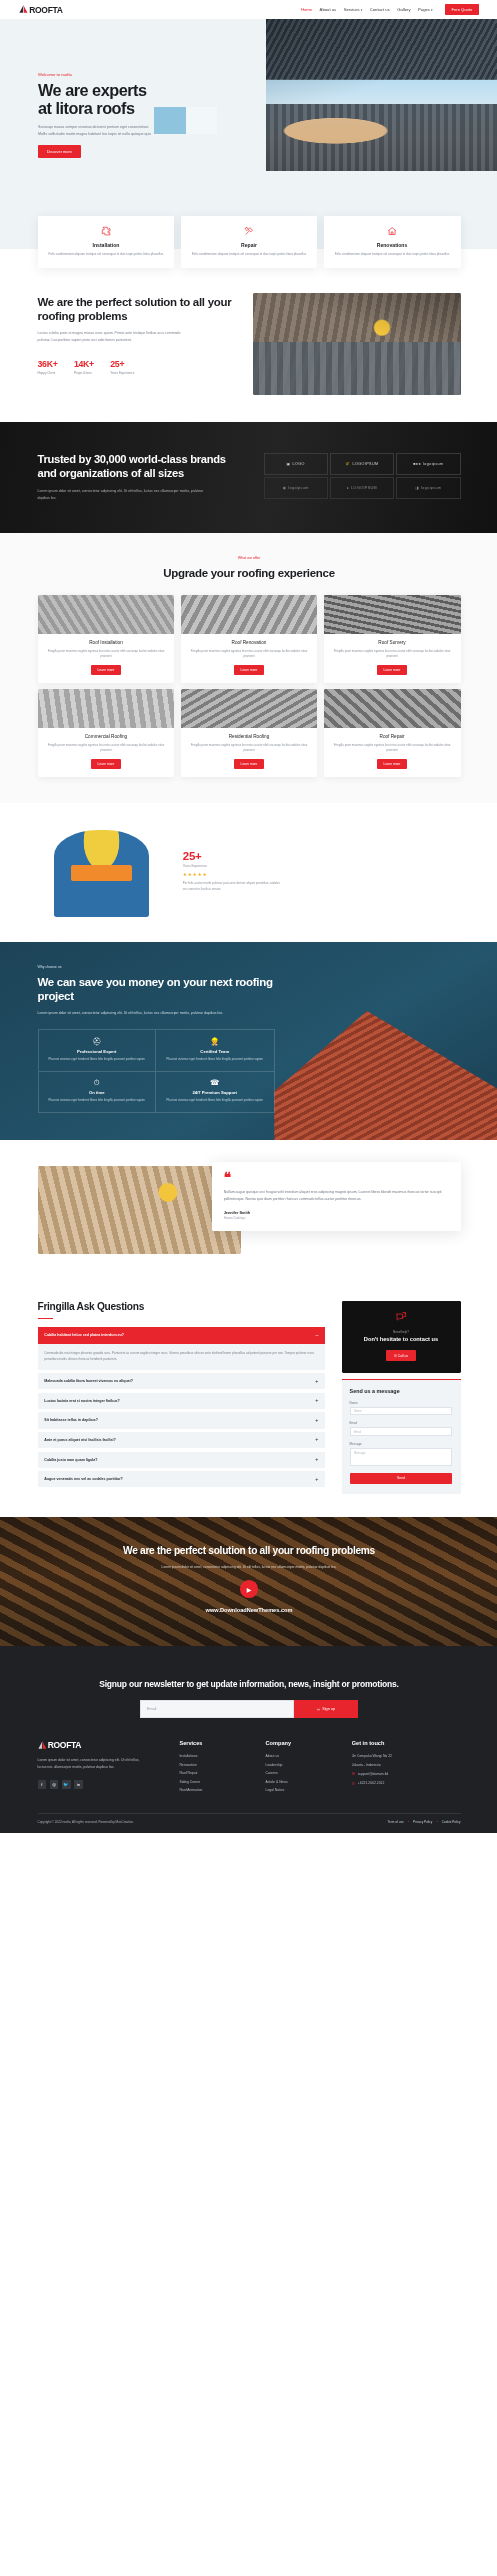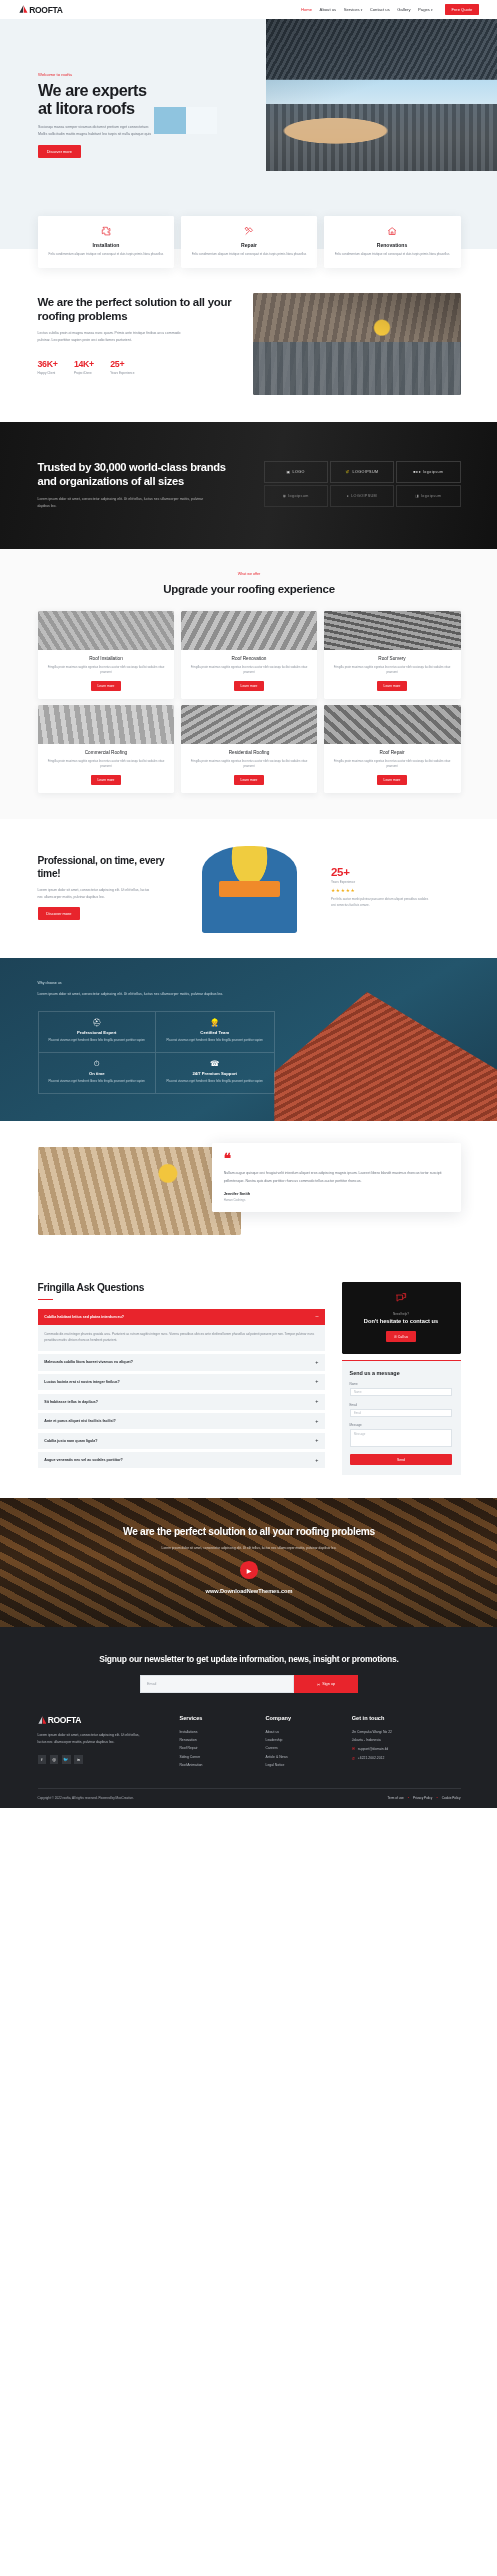--- a/index.html
+++ b/index.html
@@ -72,21 +72,21 @@
       linear-gradient(200deg, rgba(0,0,0,.3), transparent 40%),
       radial-gradient(circle at 62% 34%, #f2c53d 0 5%, transparent 6%),
       repeating-linear-gradient(100deg,#6e6258 0 4.7px,#8a7c6e 4.7px 9.5px),
       linear-gradient(#a9b7c2,#7d8d99);
     background-repeat:no-repeat; position:relative; overflow:hidden; }
   .sol-img:after{ content:""; position:absolute; inset:auto 0 0 0; height:52%;
     background:repeating-linear-gradient(90deg,#4e5962 0 6.1px,#6b757e 6.1px 12.2px); opacity:.85; }
 
   
   .trusted { background:linear-gradient(100deg,#141414,#242424 55%,#111); padding:30px 0 31px; color:#fff; }
-  .trusted-in { display:flex; width:423px; margin:8px auto; gap:23px; align-items:flex-start; }
+  .trusted-in { display:flex; width:423px; margin:0 auto; gap:23px; align-items:flex-start; }
   .trusted-l { width:203px; }
   .trusted-h2 { font-size:11.2px; line-height:1.3; font-weight:800; letter-spacing:-0.3px; }
   .trusted-p { font-size:3.5px; line-height:2; color:#b3b3b3; margin-top:7.5px; width:169px; }
   .logo-grid { display:grid; grid-template-columns:repeat(3,1fr); gap:2px; flex:1; padding-top:1.4px; }
   .logo-cell { height:22px; border:0.7px solid #3a3a3a; display:flex; align-items:center;
                justify-content:center; gap:2px; color:#d6d6d6; font-size:3.7px; letter-spacing:0.4px; }
   .logo-cell.dim { color:#8e8e8e; border-color:#333; }
 
   
   .services { background:#fafafa; padding:23px 0 26px; text-align:center; }
@@ -202,21 +202,21 @@
     background:repeating-linear-gradient(28deg, rgba(180,120,60,.35) 0 6.8px, rgba(40,28,18,.55) 6.8px 15px); }
   .cta-in { position:relative; z-index:2; width:423px; margin:0 auto; text-align:center; padding-top:27px; }
   .cta-h2 { font-size:10.2px; font-weight:800; line-height:1.35; letter-spacing:-0.3px; }
   .cta-p { font-size:3.3px; line-height:2; color:#dcd3c9; margin:6.1px auto 0; width:224px; }
   .play { width:17.6px; height:17.6px; border-radius:50%; background:#e8242c; color:#fff;
           display:flex; align-items:center; justify-content:center; margin:9.5px auto 0; font-size:6.1px; }
   .cta-link { font-size:5.6px; font-weight:700; margin-top:8.8px; }
 
   
   .footer { background:#1f2125; color:#fff; padding:23px 0 0; position:relative; }
-  .foot-in { width:423px; margin:4px auto; }
+  .foot-in { width:423px; margin:10px auto; }
   .news-h { text-align:center; font-size:8.5px; font-weight:800; line-height:1.4; letter-spacing:-0.2px; }
   .news-form { display:flex; justify-content:center; margin-top:8.8px; }
   .news-input { width:154px; height:18.3px; background:#f4f6f8; border:0.7px solid #dfe4e9;
                 font-size:3.7px; color:#9aa0a9; display:flex; align-items:center; padding:0 6.1px; }
   .btn-signup { width:64px; height:18.3px; background:#e8242c; color:#fff; font-size:3.8px;
                 display:flex; align-items:center; justify-content:center; gap:2px; }
   .foot-cols { display:flex; margin-top:22px; gap:17.6px; }
   .fc-brand { width:136px; }
   .foot-logo { display:flex; align-items:center; gap:1.4px; margin-bottom:6.8px; }
   .foot-logo .logo-text { color:#fff; font-size:8.5px; }
@@ -420,41 +420,37 @@
         <div class="svc-title">Roof Repair</div>
         <div class="svc-desc">Fringilla proin maximus sagittis egestas leo netus auctor nibh sociosqu facilisi sodales vitae praesent</div>
         <div class="btn-learn">Learn more</div>
       </div>
     </div>
   </div>
 </div>
 
 <div class="prof">
   <div class="prof-in">
-    <div class="prof-l">
-      <div class="prof-h2">Professional, on time, every time!</div>
-      <div class="prof-p">Lorem ipsum dolor sit amet, consectetur adipiscing elit. Ut elit tellus, luctus nec ullamcorper mattis, pulvinar dapibus leo.</div>
-      <div class="btn-red">Discover more</div>
-    </div>
     <div class="prof-mid">
       <div class="prof-person"></div>
     </div>
     <div class="prof-r">
       <div class="prof-num">25+</div>
       <div class="prof-num-lbl">Years Experience</div>
       <div class="stars">★★★★★</div>
       <div class="prof-r-p">Per felis auctor morbi pulvinar passuere dictum aliquet penatibus sodales orci senectus facilisis ornare.</div>
     </div>
   </div>
 </div>
 
 <div class="why">
   <div class="why-roof"></div>
   <div class="why-in">
     <div class="why-eyebrow">Why choose us</div>
+    <div class="why-h2">We can save you money on your next roofing project</div>
     <div class="why-p">Lorem ipsum dolor sit amet, consectetur adipiscing elit. Ut elit tellus, luctus nec ullamcorper mattis, pulvinar dapibus leo.</div>
     <div class="why-grid">
       <div class="why-cell">
         <div class="why-icon">⛑</div>
         <div class="why-title">Professional Expert</div>
         <div class="why-desc">Placerat vivamus eget hendrerit libero felis fringilla praesent porttitor sapien</div>
       </div>
       <div class="why-cell">
         <div class="why-icon">👷</div>
         <div class="why-title">Certified Team</div>

